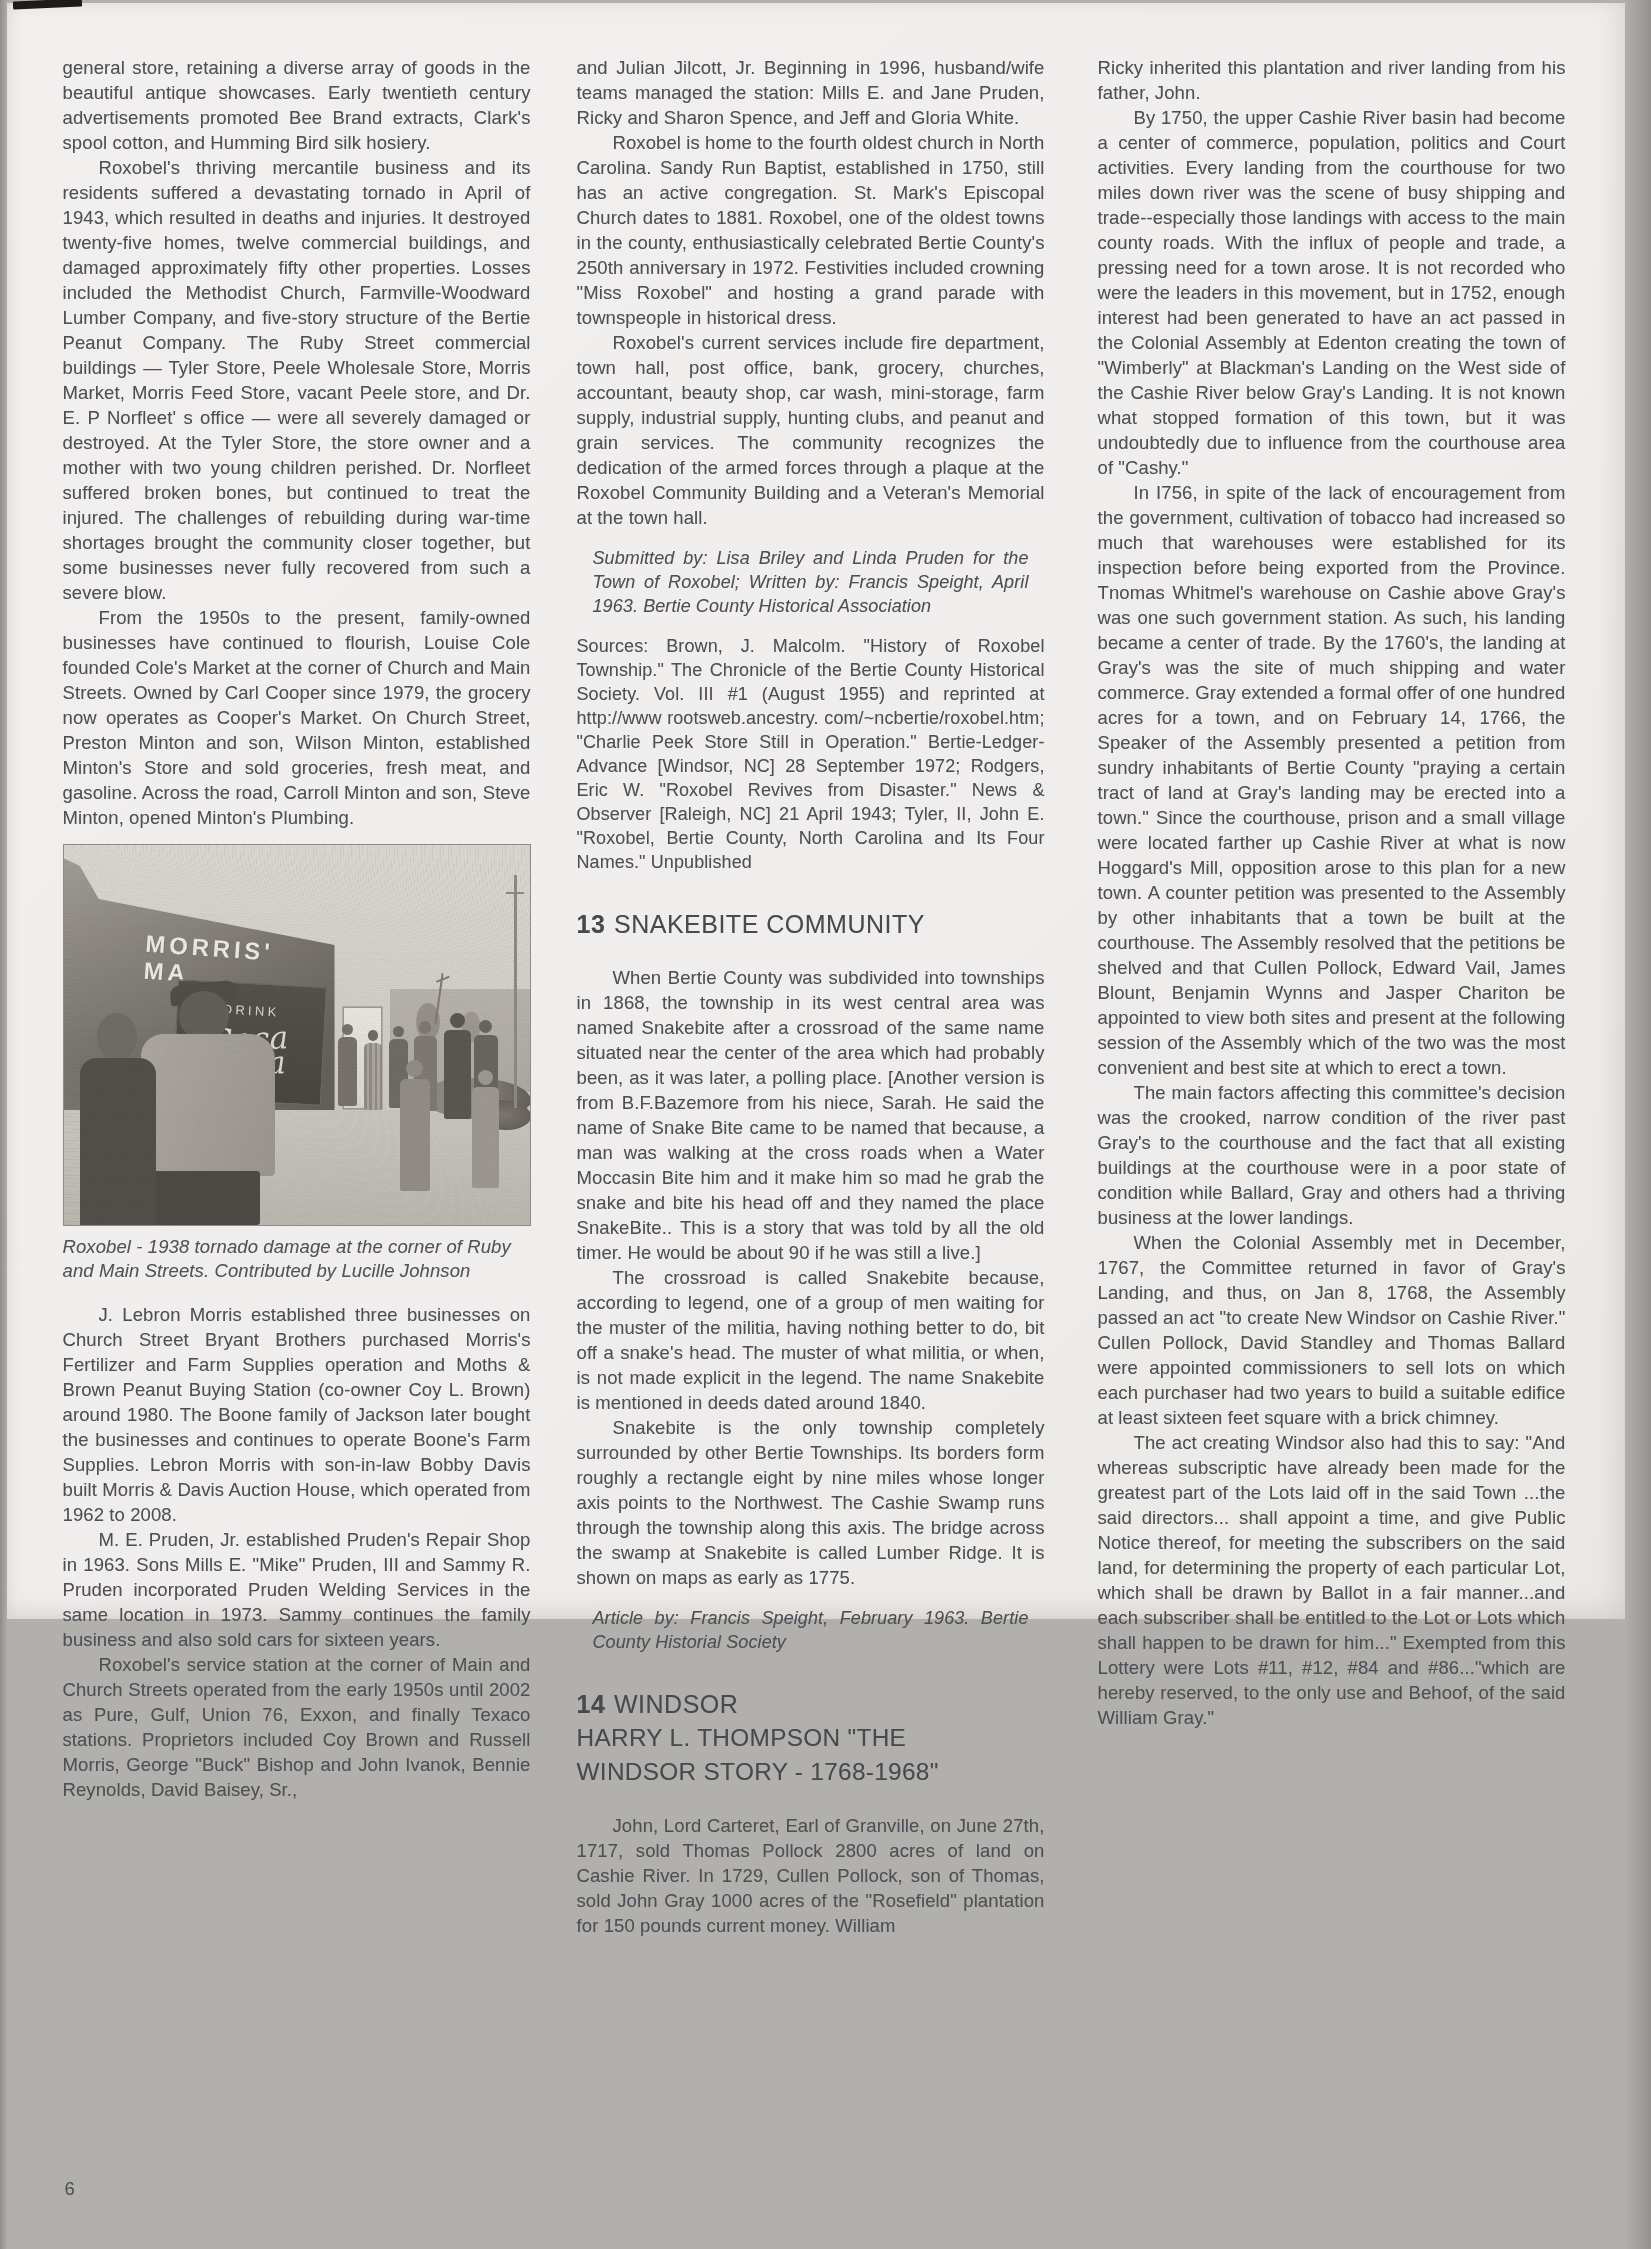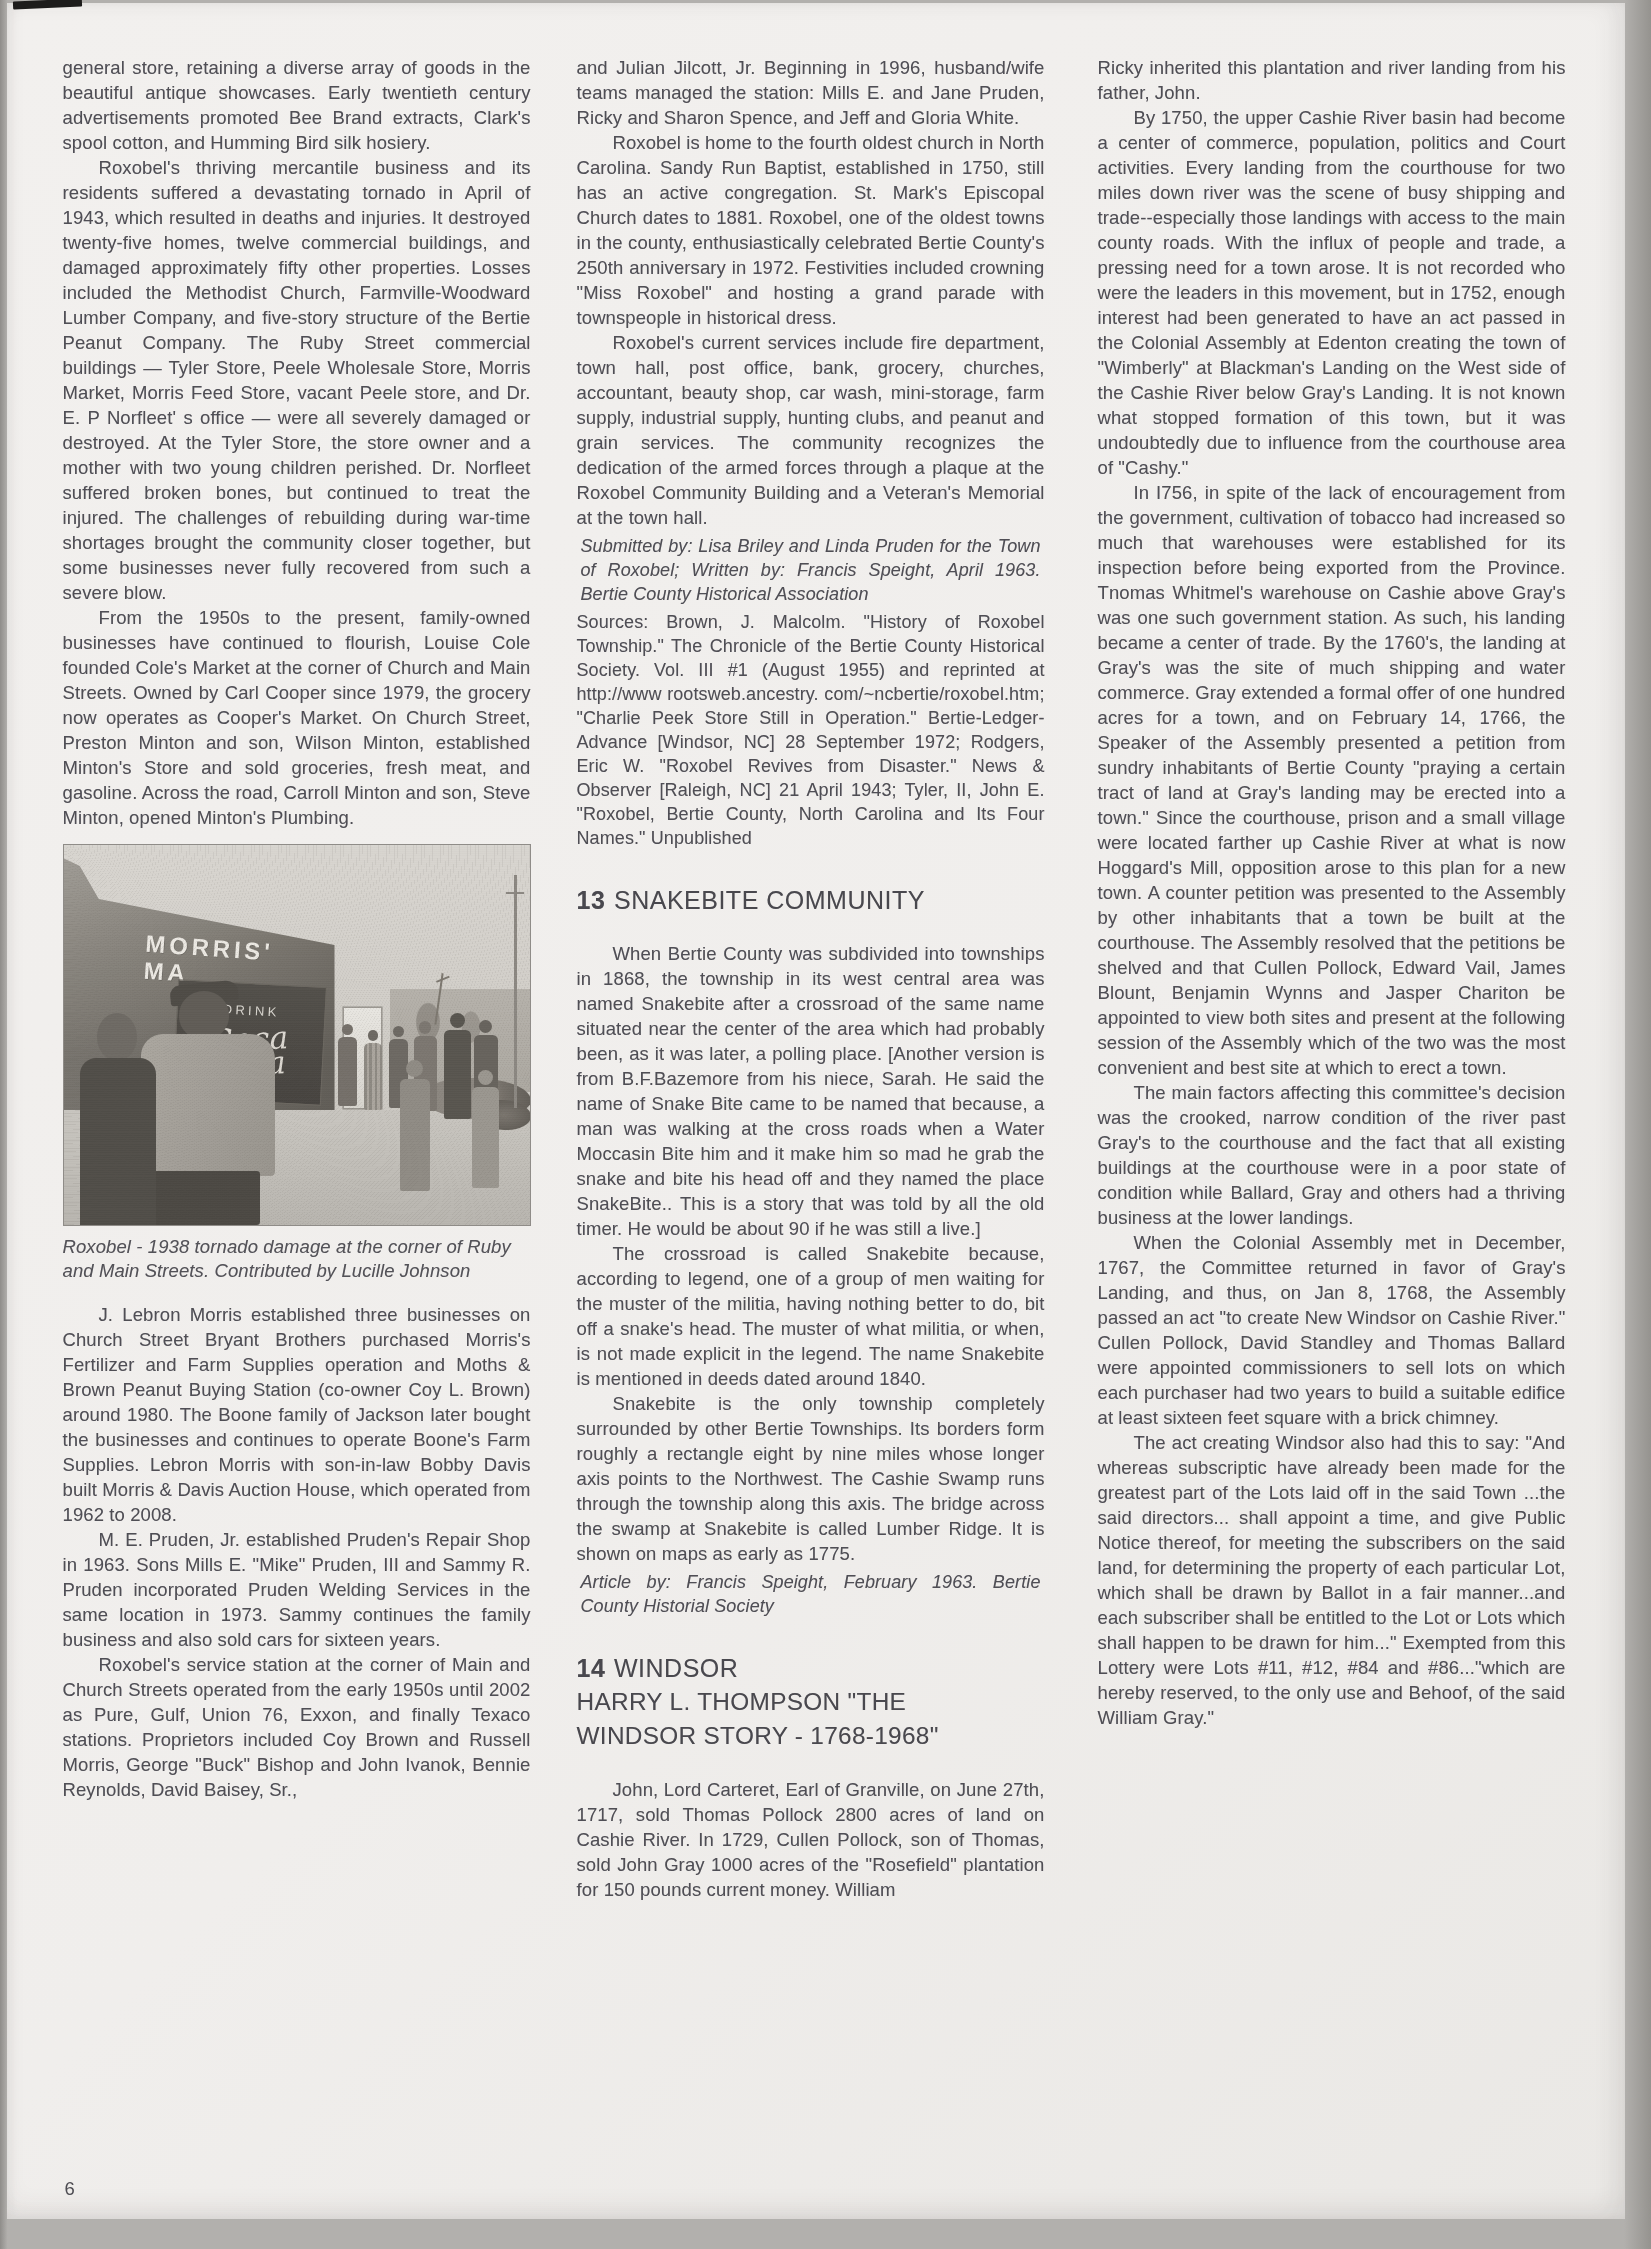--- a/index.html
+++ b/index.html
@@ -5,36 +5,36 @@
   html,body{margin:0;padding:0;}
   body{
     width:1651px;height:2250px;position:relative;overflow:hidden;
     background:#a3a19e;
     font-family:"Liberation Sans", sans-serif;
   }
   .scan-edge{position:absolute;inset:0;background:
     linear-gradient(90deg,#8f8d8a 0,#b2b0ad 7.6px,#b2b0ad 1624px,#95938f 1651px),
     #a3a19e;}
   .paper{
-    position:absolute;left:6.5px;top:3.3px;width:1618px;height:2216px;
+    position:absolute;left:6.5px;top:3.3px;width:1618px;height:1616px;
     background:linear-gradient(135deg,#f2f0ee 0%,#f0eeec 55%,#eae8e5 100%);
     box-shadow:inset -12px 0 22px rgba(60,55,50,.07), inset 0 -14px 22px rgba(60,55,50,.06), inset 4.3px 0 9.8px rgba(60,55,50,.04);
   }
   .corner-mark{position:absolute;left:13px;top:0px;width:69px;height:8.1px;background:#1d1c1b;transform:rotate(-2.5deg);border-radius:1.1px;}
 
   .col{position:absolute;top:52px;width:468px;color:#4f4e55;
     font-size:18.5px;line-height:25px;text-align:justify;letter-spacing:0.1px;
     text-shadow:0 0 0.5px rgba(80,78,85,.25);}
   .col-1{left:56px;}
   .col-2{left:570px;}
   .col-3{left:1091px;}
 
   p.para{margin:0;}
   p.para.indent{text-indent:36px;}
-  p.credit{margin:4px;font-style:italic;font-size:18px;line-height:24px;}
+  p.credit{margin:16px;font-style:italic;font-size:18px;line-height:24px;}
   p.sources{margin:0;font-size:18px;line-height:24px;}
   p.caption{margin:8.7px 0 18.5px;font-style:italic;font-size:18.5px;line-height:24.4px;text-align:left;color:#535258;}
 
   h2.heading{margin:34px 0 24px;font-size:25px;line-height:33px;font-weight:400;color:#49484e;letter-spacing:0.5px;}
   h2.heading .h-num{font-weight:700;margin-right:8.7px;}
   h2.heading .h-sub{font-weight:400;font-size:24.4px;line-height:34px;letter-spacing:0.3px;}
 
   
   .photo{position:relative;width:466px;height:380px;margin:14px 0 0;overflow:hidden;
     border:1.1px solid #8f8c88;background:#cdc9c3;}

